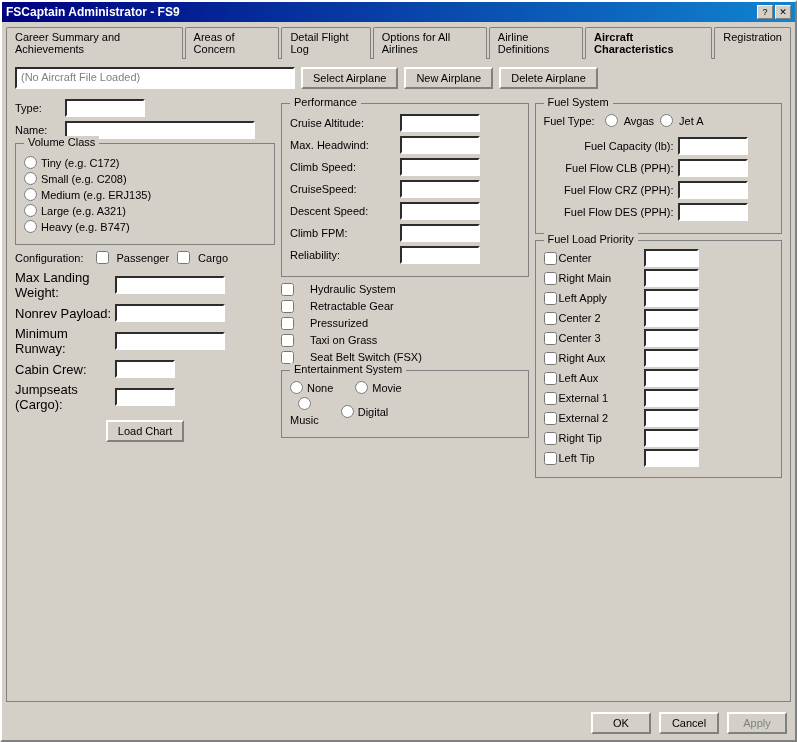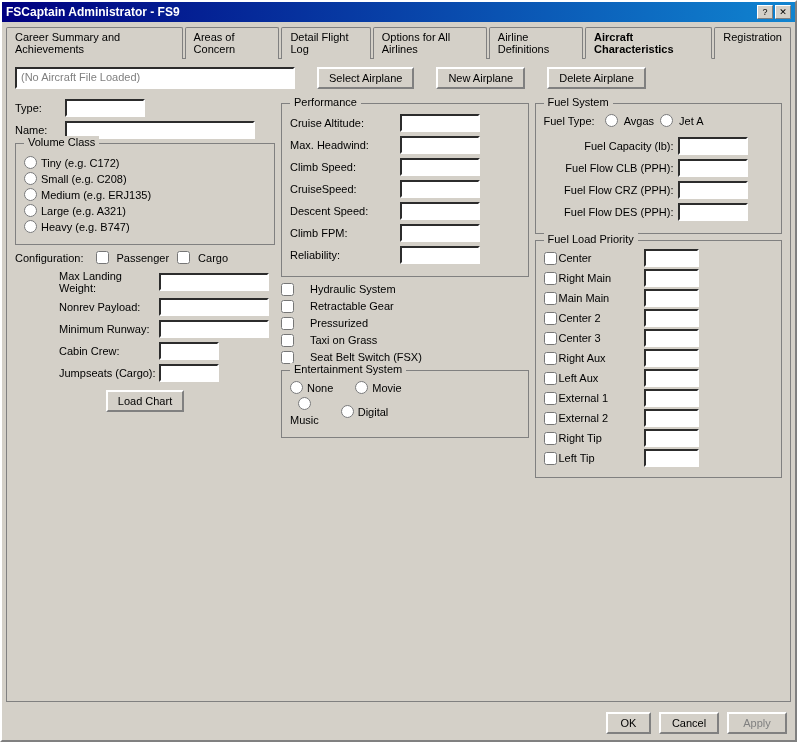--- a/index.html
+++ b/index.html
@@ -80,21 +80,21 @@
       flex: 1;
       border: 1px solid #808080;
       margin: 0 4px;
       background: #d4d0c8;
       padding: 8px;
       overflow: hidden;
     }
     .toolbar-row {
       display: flex;
       align-items: center;
-      gap: 22px;
+      gap: 6px;
       margin-bottom: 10px;
     }
     .aircraft-file-box {
       flex: 1;
       max-width: 280px;
       border: 2px inset #808080;
       border-top-color: #808080;
       border-left-color: #808080;
       border-bottom-color: #fff;
       border-right-color: #fff;
@@ -127,22 +127,21 @@
       display: flex;
       align-items: center;
       margin-bottom: 4px;
     }
     .form-label {
       width: 50px;
       font-size: 11px;
     }
     .form-label-wide {
       width: 100px;
-      font-size: 11px;
-      margin-left: 44px;
+      font-size: 13px;
     }
     .text-input {
       border: 2px inset;
       border-top-color: #808080;
       border-left-color: #808080;
       border-bottom-color: #fff;
       border-right-color: #fff;
       background: #fff;
       height: 18px;
       font-size: 11px;
@@ -491,21 +490,21 @@
             <span class="fuelload-label" style="margin-left:2px;">Center</span>
             <input type="text" class="text-input input-fuelload" style="">
           </div>
           <div class="fuelload-row">
             <input type="checkbox" class="checkbox-input" style="">
             <span class="fuelload-label" style="margin-left:2px;">Right Main</span>
             <input type="text" class="text-input input-fuelload" style="">
           </div>
           <div class="fuelload-row">
             <input type="checkbox" class="checkbox-input" style="">
-            <span class="fuelload-label" style="margin-left:2px;">Main Main</span>
+            <span class="fuelload-label" style="margin-left:2px;">Left Apply</span>
             <input type="text" class="text-input input-fuelload" style="">
           </div>
           <div class="fuelload-row">
             <input type="checkbox" class="checkbox-input" style="">
             <span class="fuelload-label" style="margin-left:2px;">Center 2</span>
             <input type="text" class="text-input input-fuelload" style="">
           </div>
           <div class="fuelload-row">
             <input type="checkbox" class="checkbox-input" style="">
             <span class="fuelload-label" style="margin-left:2px;">Center 3</span>
@@ -541,18 +540,18 @@
             <span class="fuelload-label" style="margin-left:2px;">Left Tip</span>
             <input type="text" class="text-input input-fuelload" style="">
           </div>
         </div>
       </div>
 
     </div>
   </div>
 
   <div class="bottom-buttons">
-    <button class="win-btn" style="width:45px;">OK</button>
+    <button class="win-btn" style="width:60px;">OK</button>
     <button class="win-btn" style="width:60px;">Cancel</button>
     <button class="win-btn" style="width:60px; color:#808080;">Apply</button>
   </div>
 
 </div>
 
 </body></html>

